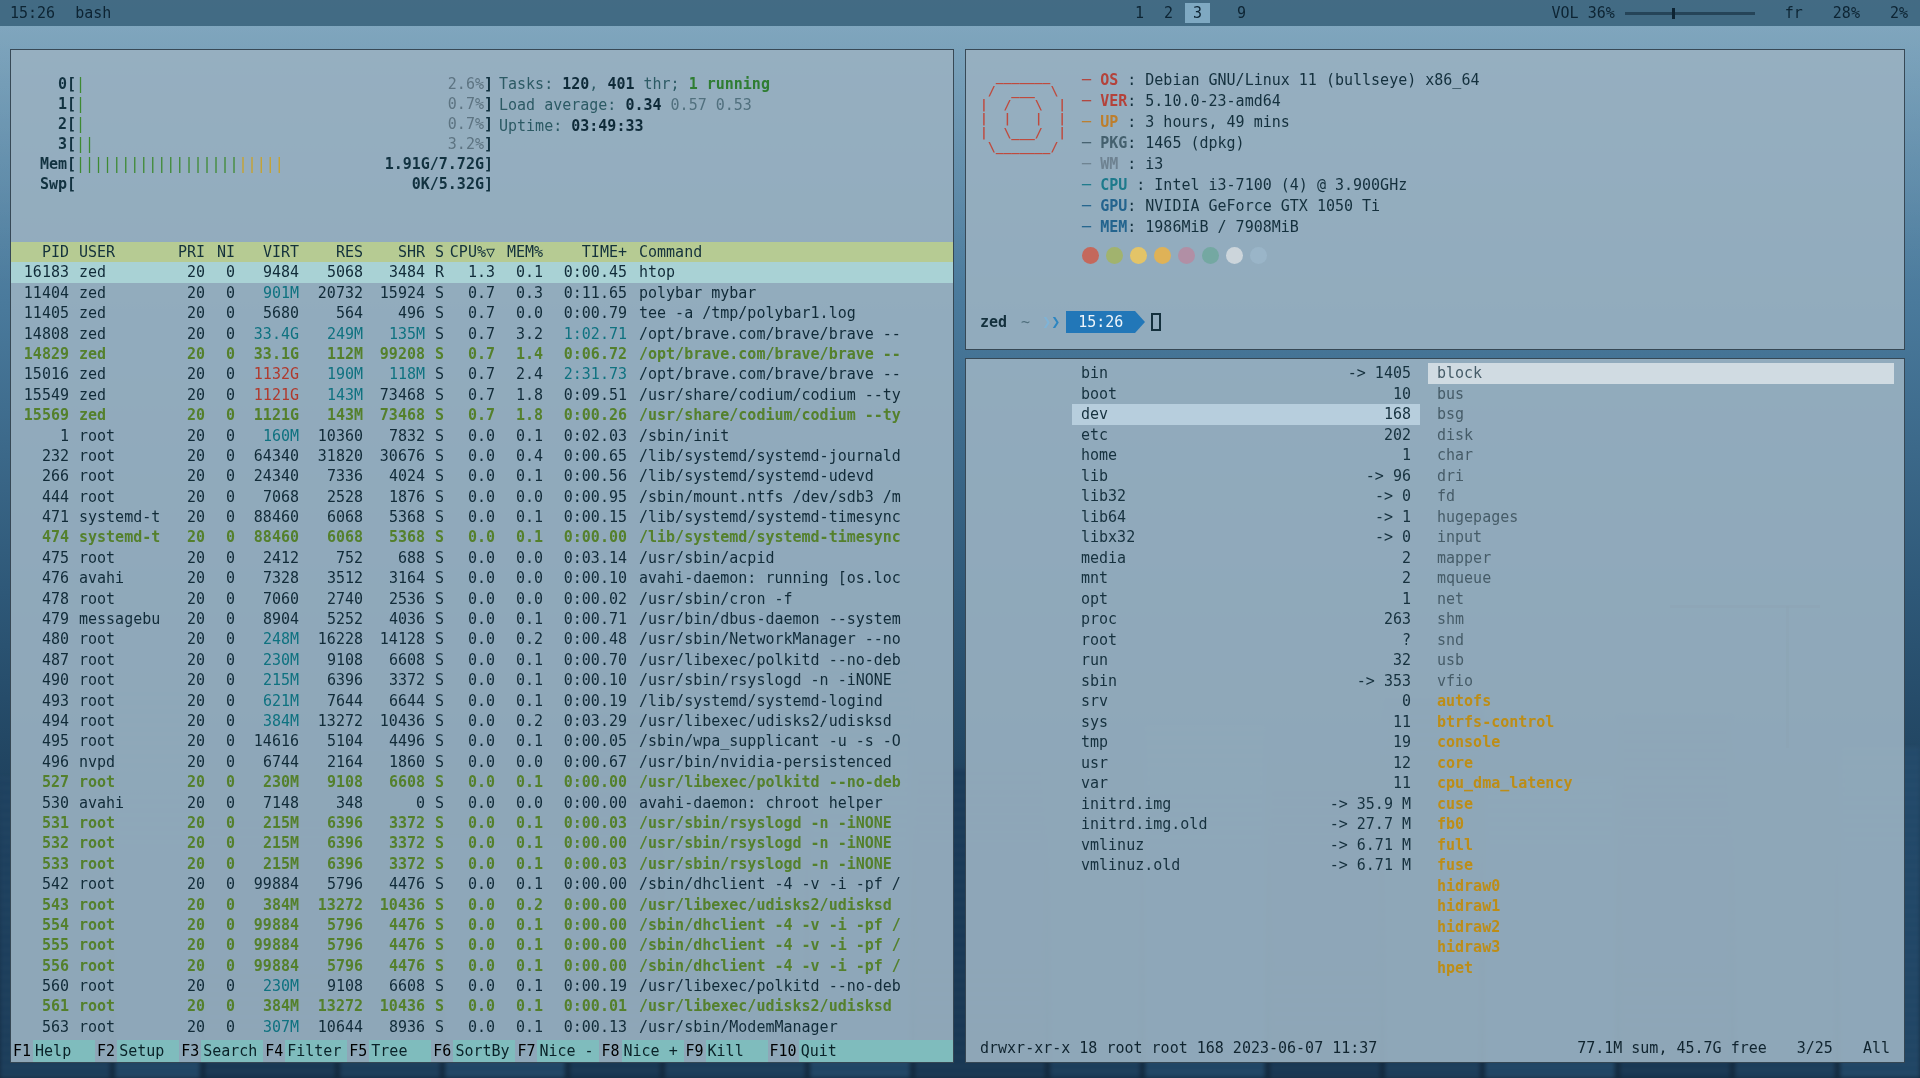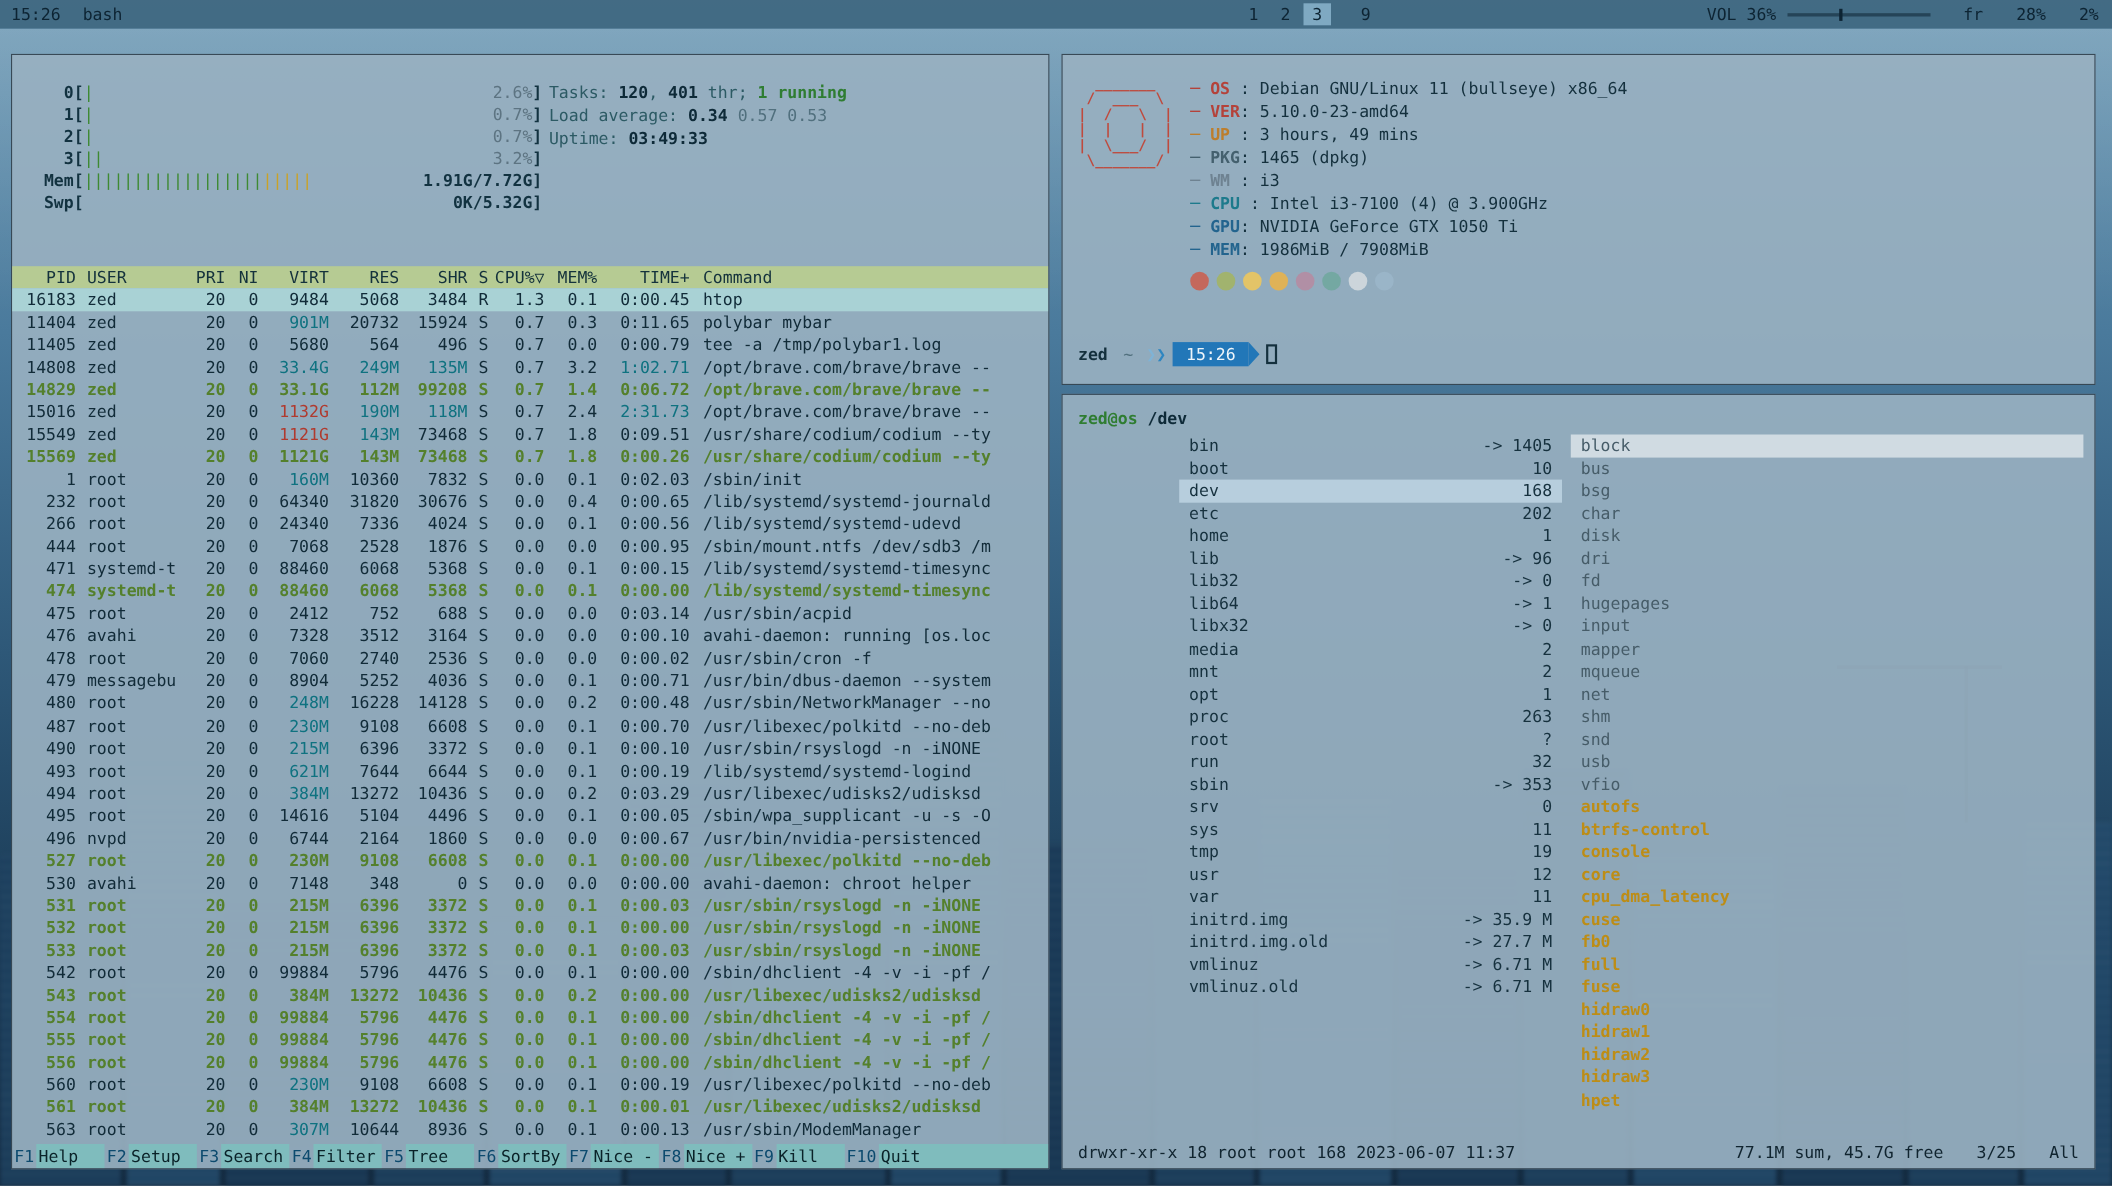--- a/index.html
+++ b/index.html
@@ -53,21 +53,21 @@
   .c0,.c2,.c3,.c4,.c5,.c6,.c8,.c9,.c10{text-align:right;}
   .c1{padding-left:10px;} .c7{padding-left:10px;} .c11{padding-left:12px;}
   .prow .cell{color:#112b38;}
   .prow .teal{color:#0f7280;}
   .prow .red{color:#b03a2e;}
   .prow.sel{background:#a9d2d5;}
   .prow.grn .cell{color:#54802c;}
   .fnbar{position:absolute;left:0;right:0;bottom:0;height:22px;display:flex;line-height:22px;}
   .fitem{display:flex;}
   .fitem:last-child{flex:1;}
-  .fk{color:#0c4a6e;padding:0 2px;white-space:pre;}
+  .fk{color:#000000;padding:0 2px;white-space:pre;}
   .fl{background:#7fbcbd;color:#0a2228;width:62px;white-space:pre;padding-left:2px;overflow:hidden;}
   .fitem:last-child .fl{flex:1;}
   
   .fetch-body{display:flex;gap:16px;padding:20px 0 0 14px;}
   .logo{color:#bf4a3d;font-family:"DejaVu Sans Mono",monospace;font-size:13px;line-height:14px;font-weight:bold;white-space:pre;}
   .fline{height:21px;line-height:21px;white-space:pre;}
   .flabel{font-weight:bold;}
   .fval{color:#14303d;}
   .palette{display:flex;gap:7px;margin-top:9px;}
   .dot{width:17px;height:17px;border-radius:50%;display:inline-block;}
@@ -285,21 +285,20 @@
     <span class="p-user">zed</span>
     <span class="p-path">~</span>
     <span class="p-chev1">❯</span>
     <span class="p-chev2">❯</span>
     <span class="p-time">15:26</span>
     <span class="p-cursor"></span>
   </div>
 </div>
 
 <div class="win win-fm">
-  <div class="fmheader"><span class="fmhost">zed@os</span><span class="fmpath">/dev</span></div>
   <div class="fmpanes">
     <div class="pane-left">
         <div class="fmrow"><span class="fname">bin</span><span class="fsize">-&gt; 1405</span></div>
         <div class="fmrow"><span class="fname">boot</span><span class="fsize">10</span></div>
         <div class="fmrow selblue"><span class="fname">dev</span><span class="fsize">168</span></div>
         <div class="fmrow"><span class="fname">etc</span><span class="fsize">202</span></div>
         <div class="fmrow"><span class="fname">home</span><span class="fsize">1</span></div>
         <div class="fmrow"><span class="fname">lib</span><span class="fsize">-&gt; 96</span></div>
         <div class="fmrow"><span class="fname">lib32</span><span class="fsize">-&gt; 0</span></div>
         <div class="fmrow"><span class="fname">lib64</span><span class="fsize">-&gt; 1</span></div>
@@ -318,22 +317,22 @@
         <div class="fmrow"><span class="fname">var</span><span class="fsize">11</span></div>
         <div class="fmrow"><span class="fname">initrd.img</span><span class="fsize">-&gt; 35.9 M</span></div>
         <div class="fmrow"><span class="fname">initrd.img.old</span><span class="fsize">-&gt; 27.7 M</span></div>
         <div class="fmrow"><span class="fname">vmlinuz</span><span class="fsize">-&gt; 6.71 M</span></div>
         <div class="fmrow"><span class="fname">vmlinuz.old</span><span class="fsize">-&gt; 6.71 M</span></div>
       </div>
     <div class="pane-right">
         <div class="fmrow2 sellight"><span class="fdir">block</span></div>
         <div class="fmrow2"><span class="fdir">bus</span></div>
         <div class="fmrow2"><span class="fdir">bsg</span></div>
+        <div class="fmrow2"><span class="fdir">disk</span></div>
         <div class="fmrow2"><span class="fdir">char</span></div>
-        <div class="fmrow2"><span class="fdir">disk</span></div>
         <div class="fmrow2"><span class="fdir">dri</span></div>
         <div class="fmrow2"><span class="fdir">fd</span></div>
         <div class="fmrow2"><span class="fdir">hugepages</span></div>
         <div class="fmrow2"><span class="fdir">input</span></div>
         <div class="fmrow2"><span class="fdir">mapper</span></div>
         <div class="fmrow2"><span class="fdir">mqueue</span></div>
         <div class="fmrow2"><span class="fdir">net</span></div>
         <div class="fmrow2"><span class="fdir">shm</span></div>
         <div class="fmrow2"><span class="fdir">snd</span></div>
         <div class="fmrow2"><span class="fdir">usb</span></div>

